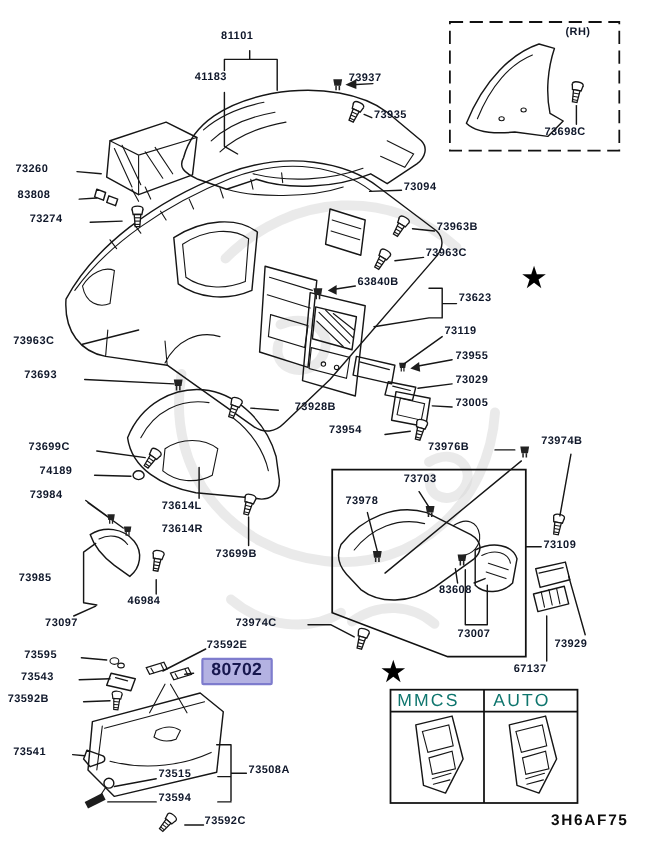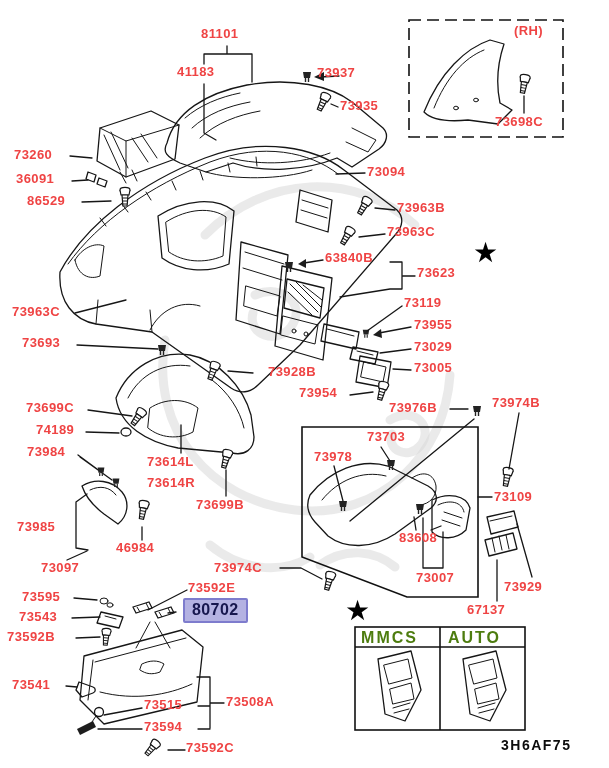--- a/index.html
+++ b/index.html
@@ -1,25 +1,25 @@
 <!DOCTYPE html>
 <html><head>
 <meta charset="utf-8">
 <style>
   html,body{margin:0;padding:0;background:#ffffff;}
   .canvas{position:relative;width:609px;height:768px;background:#fff;overflow:hidden;
           font-family:"Liberation Sans",sans-serif;}
   .canvas svg{position:absolute;left:0;top:0;}
-  .lbl{position:absolute;font-size:13px;font-weight:700;color:#ef4444;
+  .lbl{position:absolute;font-size:10px;font-weight:700;color:#0f172a;
        letter-spacing:.4px;white-space:nowrap;line-height:1.1;}
   .lbl.hl{background:#b4b2e2;border:2px solid #7e7ccd;color:#17174e;
           padding:1px 7px 2px 7px;font-size:16px;border-radius:2px;}
   .star{position:absolute;font-size:28px;color:#000;line-height:1;}
-  .th{position:absolute;width:69px;text-align:center;font-size:16px;font-weight:700;
-      color:#4d7c0f;letter-spacing:2px;}
+  .th{position:absolute;width:69px;text-align:center;font-size:16px;font-weight:400;
+      color:#0f766e;letter-spacing:2px;}
   .code{position:absolute;font-size:14px;font-weight:700;letter-spacing:1.5px;color:#0c0c0c;}
   .ln{stroke:#161616;stroke-width:1.3;fill:none;stroke-linecap:round;stroke-linejoin:round;}
   .thin{stroke:#161616;stroke-width:1;fill:none;stroke-linecap:round;}
   .boxline{stroke:#111;stroke-width:1.6;fill:none;}
   .dark{fill:#1d1d1d;stroke:none;}
   .wm{stroke:#d8d8d8;stroke-width:9;fill:none;stroke-linecap:round;opacity:.55;}
 </style>
 </head>
 <body>
 
@@ -237,22 +237,22 @@
   </g>
 </svg>
 
 <div class="lbl" style="left:201px;top:27px">81101</div>
 <div class="lbl" style="left:177px;top:65px">41183</div>
 <div class="lbl" style="left:317px;top:66px">73937</div>
 <div class="lbl" style="left:340px;top:99px">73935</div>
 <div class="lbl" style="left:514px;top:24px">(RH)</div>
 <div class="lbl" style="left:495px;top:115px">73698C</div>
 <div class="lbl" style="left:14px;top:148px">73260</div>
-<div class="lbl" style="left:16px;top:172px">36091</div>
-<div class="lbl" style="left:27px;top:194px">86529</div>
+<div class="lbl" style="left:16px;top:172px">83808</div>
+<div class="lbl" style="left:27px;top:194px">73274</div>
 <div class="lbl" style="left:367px;top:165px">73094</div>
 <div class="lbl" style="left:397px;top:201px">73963B</div>
 <div class="lbl" style="left:387px;top:225px">73963C</div>
 <div class="lbl" style="left:325px;top:251px">63840B</div>
 <div class="lbl" style="left:417px;top:266px">73623</div>
 <div class="lbl" style="left:404px;top:296px">73119</div>
 <div class="lbl" style="left:414px;top:318px">73955</div>
 <div class="lbl" style="left:414px;top:340px">73029</div>
 <div class="lbl" style="left:414px;top:361px">73005</div>
 <div class="lbl" style="left:12px;top:305px">73963C</div>

